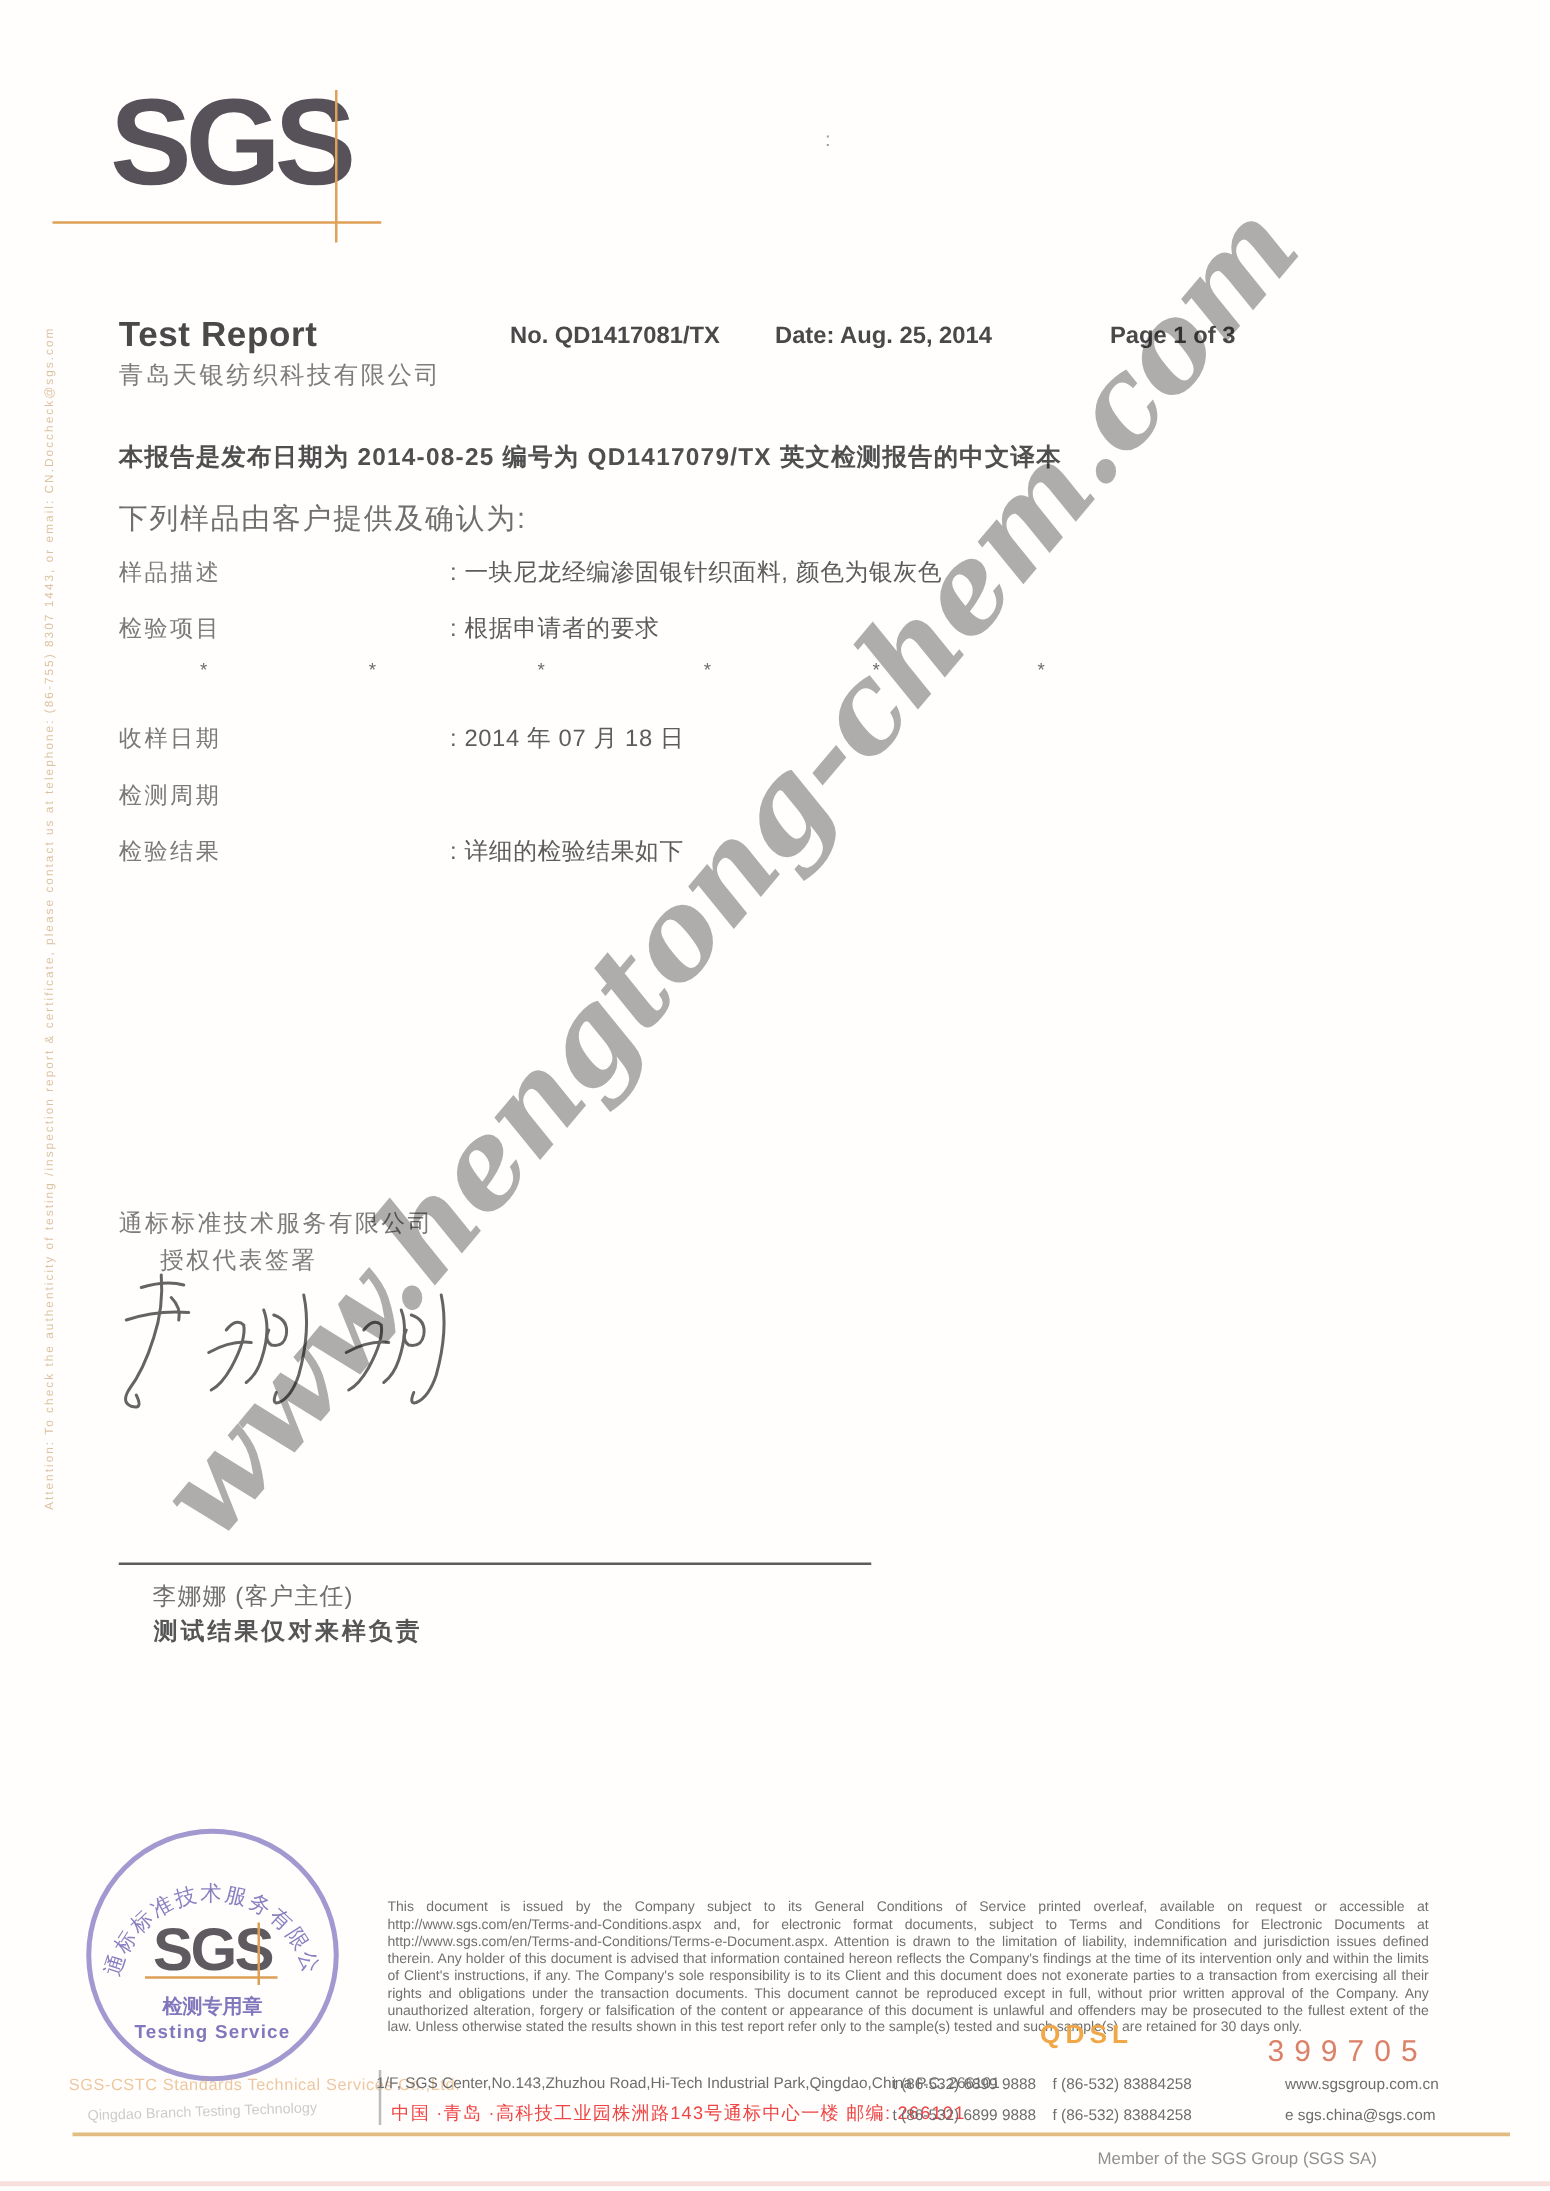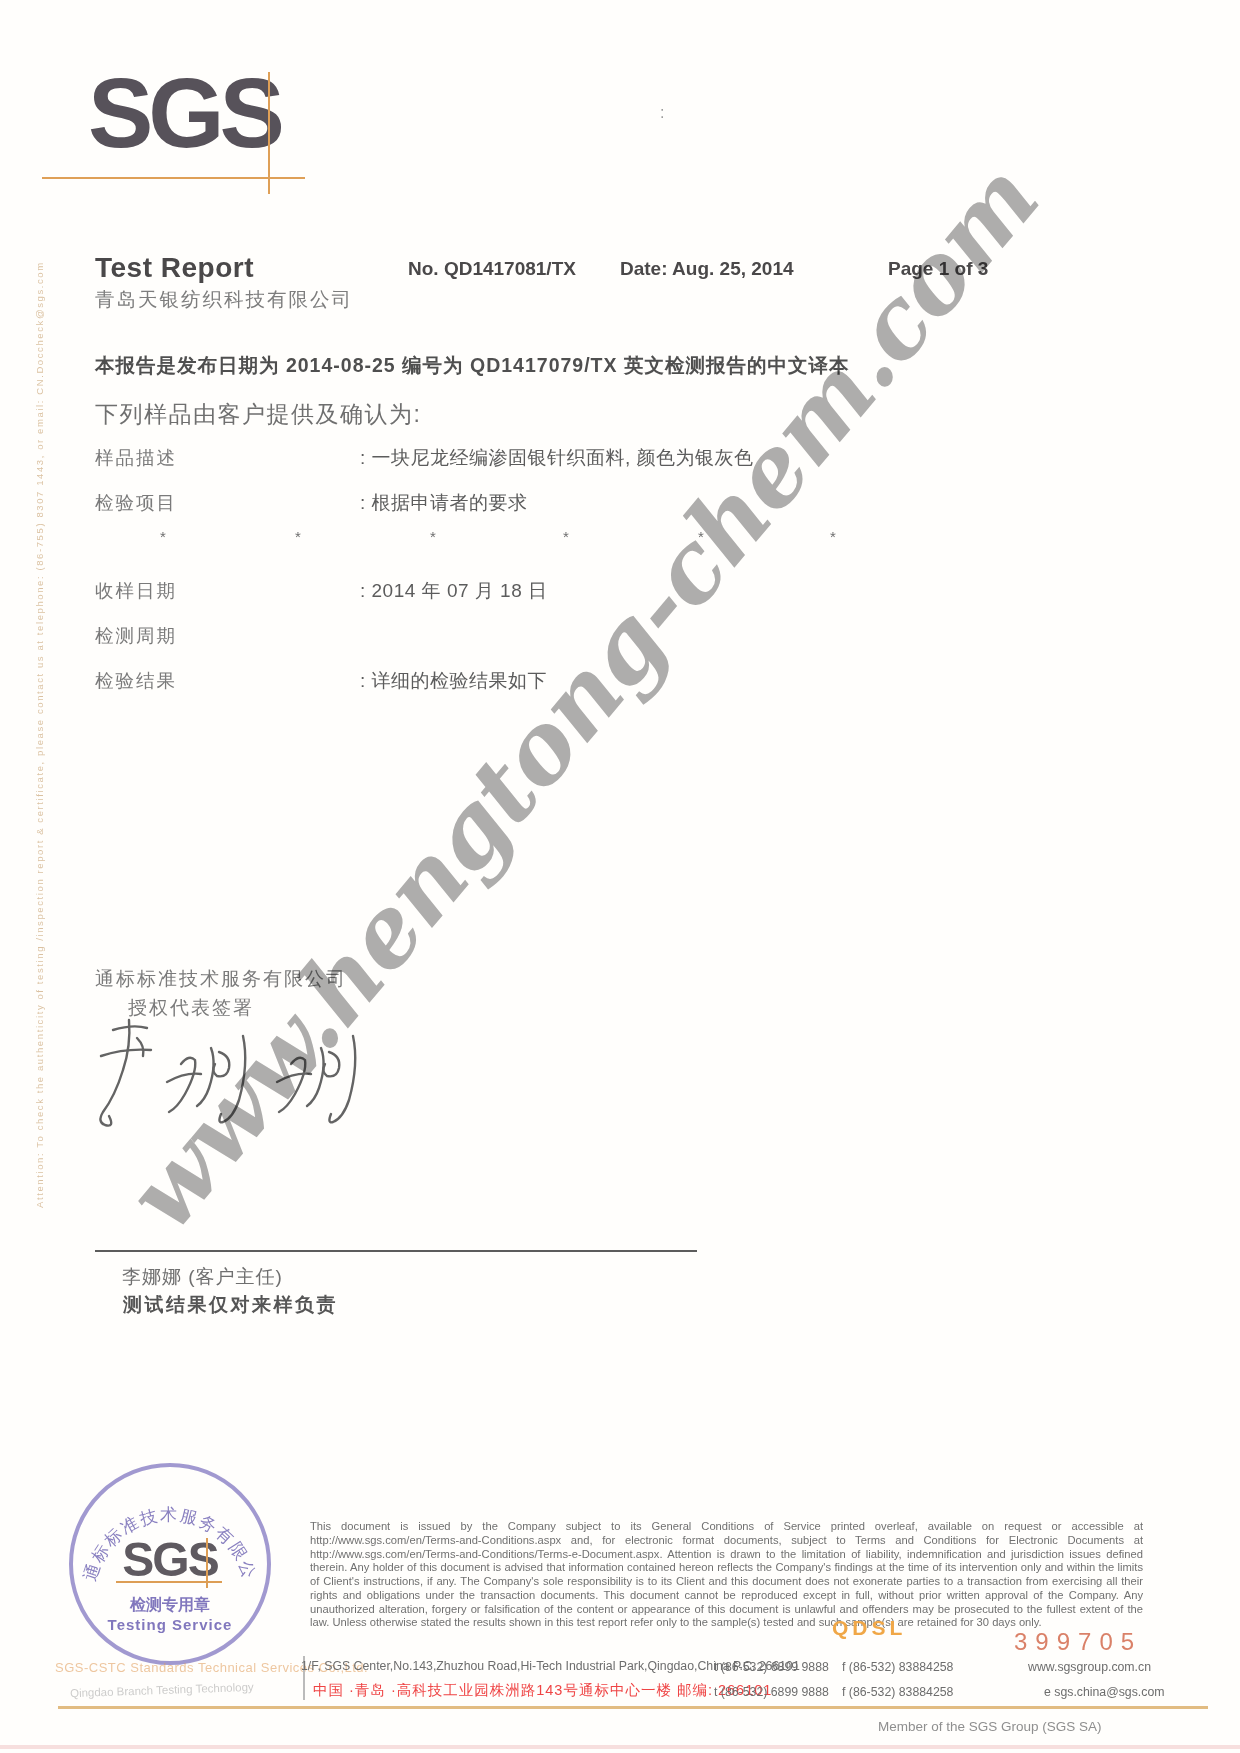--- a/index.html
+++ b/index.html
@@ -56,21 +56,21 @@
     left:310px;top:1520px;width:833px;white-space:normal;
     font-size:11.2px;line-height:1.23;color:#707070;text-align:justify;
   }
   .qdsl{left:832px;top:1616px;font-size:21px;font-weight:bold;color:#f0a747;letter-spacing:4px;}
   .code-num{left:1014px;top:1628px;font-size:24px;color:#da8168;letter-spacing:8px;}
   .addr-divider{left:303px;top:1656px;width:2px;height:44px;background:#bbb;}
   .addr-en{left:301px;top:1659px;font-size:12.3px;color:#6d6d6d;}
   .addr-cn{left:313px;top:1681px;font-size:14.5px;color:#ef4444;letter-spacing:1px;}
   .seg1{top:1660px;font-size:12.3px;color:#6d6d6d;}
   .seg2{top:1685px;font-size:12.3px;color:#6d6d6d;}
-  .seg-tel{left:714px;} .seg-fax{left:842px;} .seg-web{left:1028px;} .seg-mail{left:1028px;margin-left:16px;}
+  .seg-tel{left:714px;} .seg-fax{left:842px;} .seg-web{left:1028px;} .seg-mail{left:1028px;}
   .rule-tan{left:58px;top:1706px;width:1150px;height:3px;background:#ddb06c;opacity:.85;}
   .member{left:878px;top:1719px;font-size:13.5px;color:#8f8f8f;}
   .rule-pink{left:0;top:1745px;width:1240px;height:4px;background:#f2c9c9;opacity:.6;}
 </style>
 </head>
 <body>
 
 <div id="page">
 
   <div class="abs logo">SGS</div>

